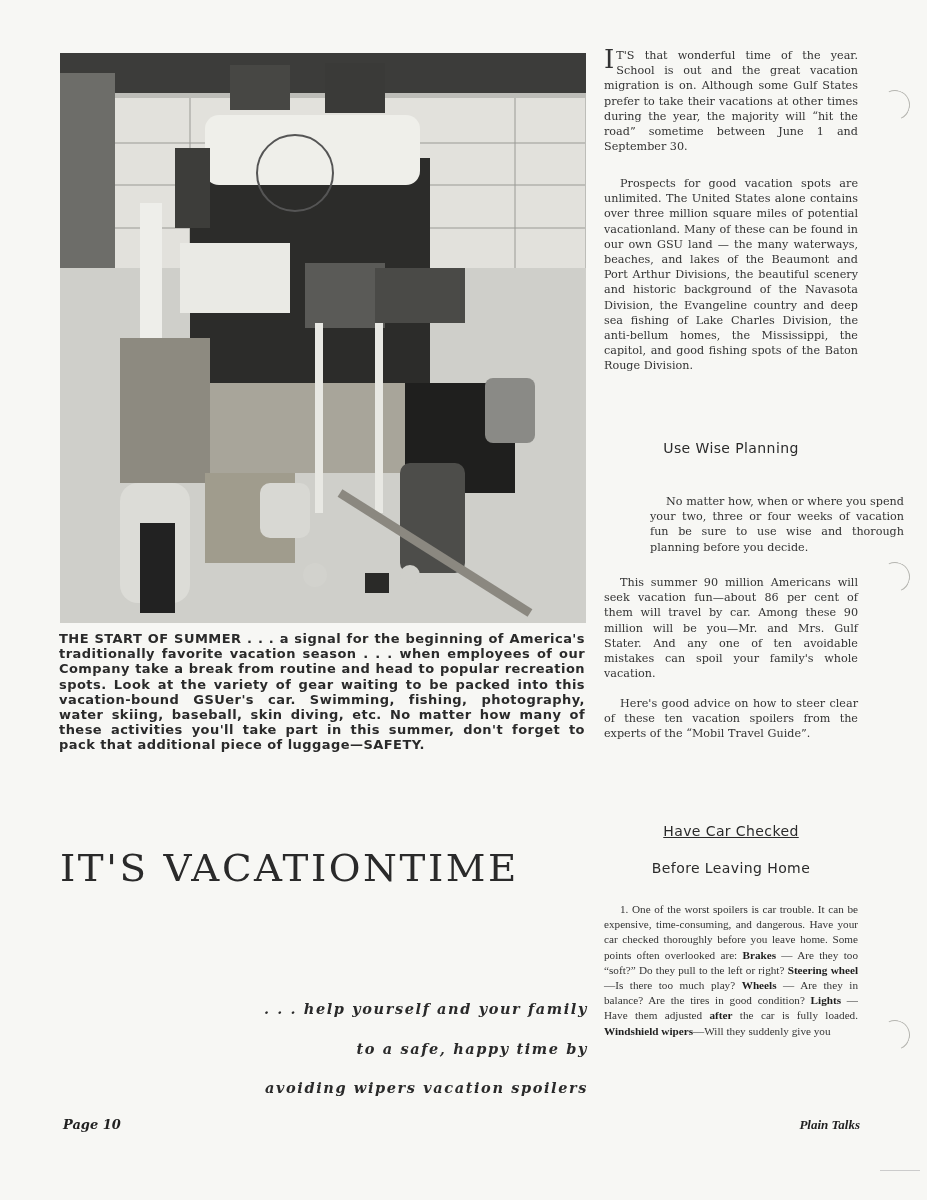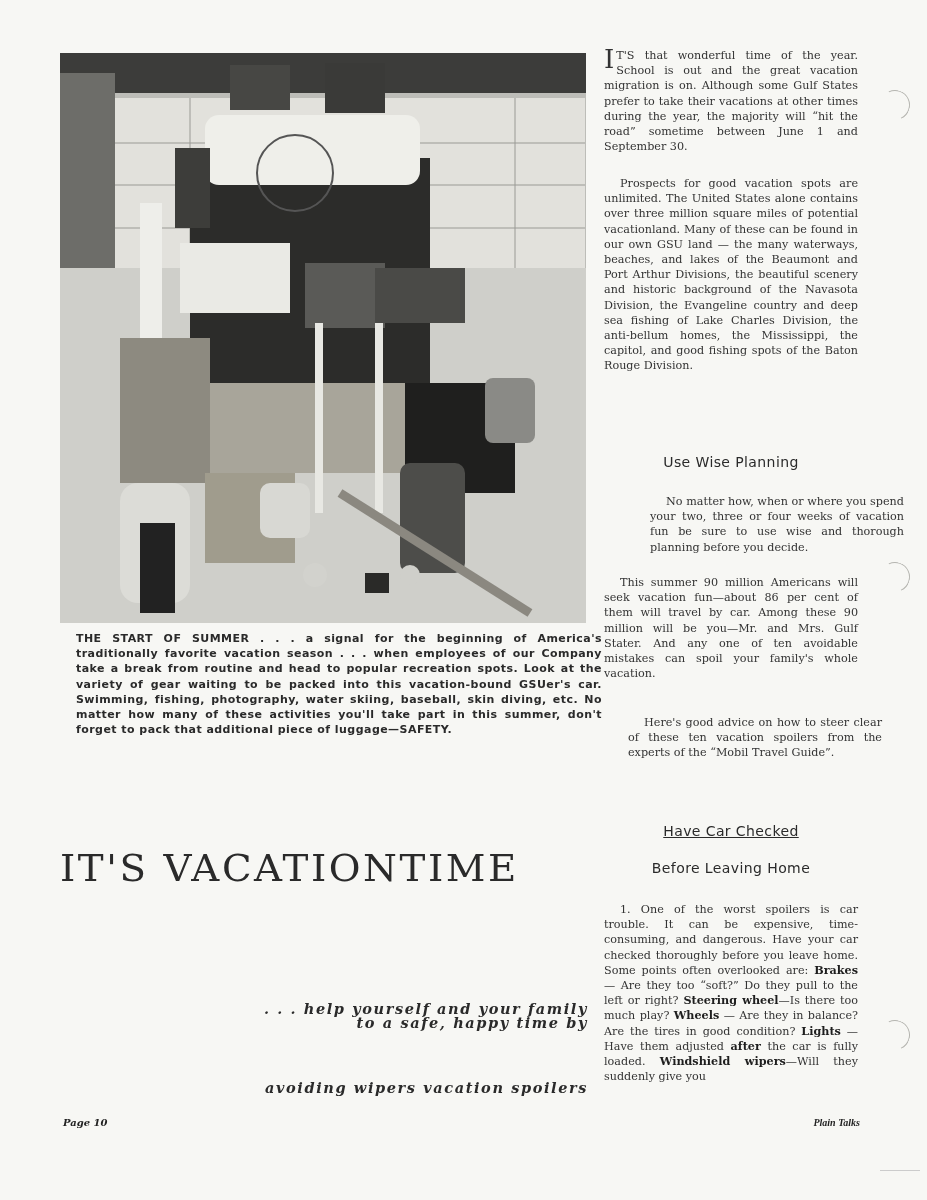--- a/index.html
+++ b/index.html
@@ -10,23 +10,23 @@
       overflow: hidden;
       color: #2b2b2b;
     }
     .photo {
       position: absolute; left: 60px; top: 53px; width: 526px; height: 570px;
       background: #9a9a96;
       overflow: hidden;
     }
     .photo svg { display: block; width: 100%; height: 100%; }
     .caption {
-      position: absolute; left: 76px; top: 631px; width: 526px;
+      position: absolute; left: 59px; top: 631px; width: 526px;
       font-family: "DejaVu Sans", sans-serif;
-      font-size: 11px; font-weight: bold; line-height: 15.2px;
+      font-size: 13px; font-weight: bold; line-height: 15.2px;
       letter-spacing: 0.45px; text-align: justify; color: #2a2a2a;
     }
     .col {
       position: absolute; left: 604px; width: 254px;
       font-family: "DejaVu Serif", serif;
       font-size: 11.2px; line-height: 15.2px; color: #333;
       text-align: justify;
     }
     .col p { margin: 0; text-indent: 16px; }
     .col p.drop { text-indent: 0; }
@@ -43,21 +43,21 @@
       letter-spacing: 2.5px; transform: scaleX(1.02); transform-origin: left;
     }
     .sub {
       position: absolute; right: 339px; width: 330px; text-align: right;
       font-family: "DejaVu Serif", serif; font-style: italic; font-weight: bold;
       font-size: 14.5px; letter-spacing: 1.6px; color: #2a2a2a;
     }
     .footer {
       position: absolute; top: 1117px;
       font-family: "DejaVu Serif", serif; font-style: italic; font-weight: bold;
-      font-size: 10px; color: #222;
+      font-size: 13px; color: #222;
     }
     .hole {
       position: absolute; left: 880px; width: 28px; height: 28px;
       border: 1.5px solid #b5b5b0; border-left-color: transparent; border-bottom-color: transparent;
       border-radius: 50%; transform: rotate(20deg);
     }
     .edge-line { position: absolute; left: 880px; top: 1170px; width: 40px; height: 1px; background: #ccc; }
   </style>
 </head>
 <body>
@@ -107,44 +107,44 @@
 <div class="caption"><span>THE START OF SUMMER . . .</span><span> a signal for the beginning of America's traditionally favorite vacation season . . . when employees of our Company take a break from routine and head to popular recreation spots. Look at the variety of gear waiting to be packed into this vacation-bound GSUer's car. Swimming, fishing, photography, water skiing, baseball, skin diving, etc. No matter how many of these activities you'll take part in this summer, don't forget to pack that additional piece of luggage—SAFETY.</span></div>
 
 <div class="col" style="top:48px;">
   <p class="drop"><span class="dropcap">I</span><span>T'S that wonderful time of the year. School is out and the great vacation migration is on. Although some Gulf States prefer to take their vacations at other times during the year, the majority will “hit the road” sometime between June 1 and September 30.</span></p>
 </div>
 
 <div class="col" style="top:176px;">
   <p>Prospects for good vacation spots are unlimited. The United States alone contains over three million square miles of potential vacationland. Many of these can be found in our own GSU land — the many waterways, beaches, and lakes of the Beaumont and Port Arthur Divisions, the beautiful scenery and historic background of the Navasota Division, the Evangeline country and deep sea fishing of Lake Charles Division, the anti-bellum homes, the Mississippi, the capitol, and good fishing spots of the Baton Rouge Division.</p>
 </div>
 
-<div class="head" style="top:454px;">Use Wise Planning</div>
+<div class="head" style="top:440px;">Use Wise Planning</div>
 
 <div class="col" style="top:494px;margin-left:46px;">
   <p>No matter how, when or where you spend your two, three or four weeks of vacation fun be sure to use wise and thorough planning before you decide.</p>
 </div>
 
 <div class="col" style="top:575px;">
   <p>This summer 90 million Americans will seek vacation fun—about 86 per cent of them will travel by car. Among these 90 million will be you—Mr. and Mrs. Gulf Stater. And any one of ten avoidable mistakes can spoil your family's whole vacation.</p>
 </div>
 
-<div class="col" style="top:715px;margin-left:24px;">
+<div class="col" style="top:696px;">
   <p>Here's good advice on how to steer clear of these ten vacation spoilers from the experts of the “Mobil Travel Guide”.</p>
 </div>
 
 <div class="head" style="top:823px;text-decoration:underline;">Have Car Checked</div>
 <div class="head" style="top:860px;">Before Leaving Home</div>
 
-<div class="col" style="top:902px;">
+<div class="col" style="top:902px;font-family:Liberation Serif, serif;">
   <p><span>1. One of the worst spoilers is car trouble. It can be expensive, time-consuming, and dangerous. Have your car checked thoroughly before you leave home. Some points often overlooked are: </span><b>Brakes</b><span> — Are they too “soft?” Do they pull to the left or right? </span><b>Steering wheel</b><span>—Is there too much play? </span><b>Wheels</b><span> — Are they in balance? Are the tires in good condition? </span><b>Lights</b><span> — Have them adjusted </span><b>after</b><span> the car is fully loaded. </span><b>Windshield wipers</b><span>—Will they suddenly give you</span></p>
 </div>
 
 <div class="title">IT'S VACATIONTIME</div>
 <div class="sub" style="top:1000px;">. . . help yourself and your family</div>
-<div class="sub" style="top:1014px;">to a safe, happy time by</div>
+<div class="sub" style="top:1040px;">to a safe, happy time by</div>
 <div class="sub" style="top:1079px;">avoiding wipers vacation spoilers</div>
 
 <div class="footer" style="left:63px;">Page 10</div>
 <div class="footer" style="right:67px;font-family:Liberation Serif, serif;">Plain Talks</div>
 
 <div class="hole" style="top:90px;"></div>
 <div class="hole" style="top:562px;"></div>
 <div class="hole" style="top:1020px;"></div>
 <div class="edge-line"></div>
 

